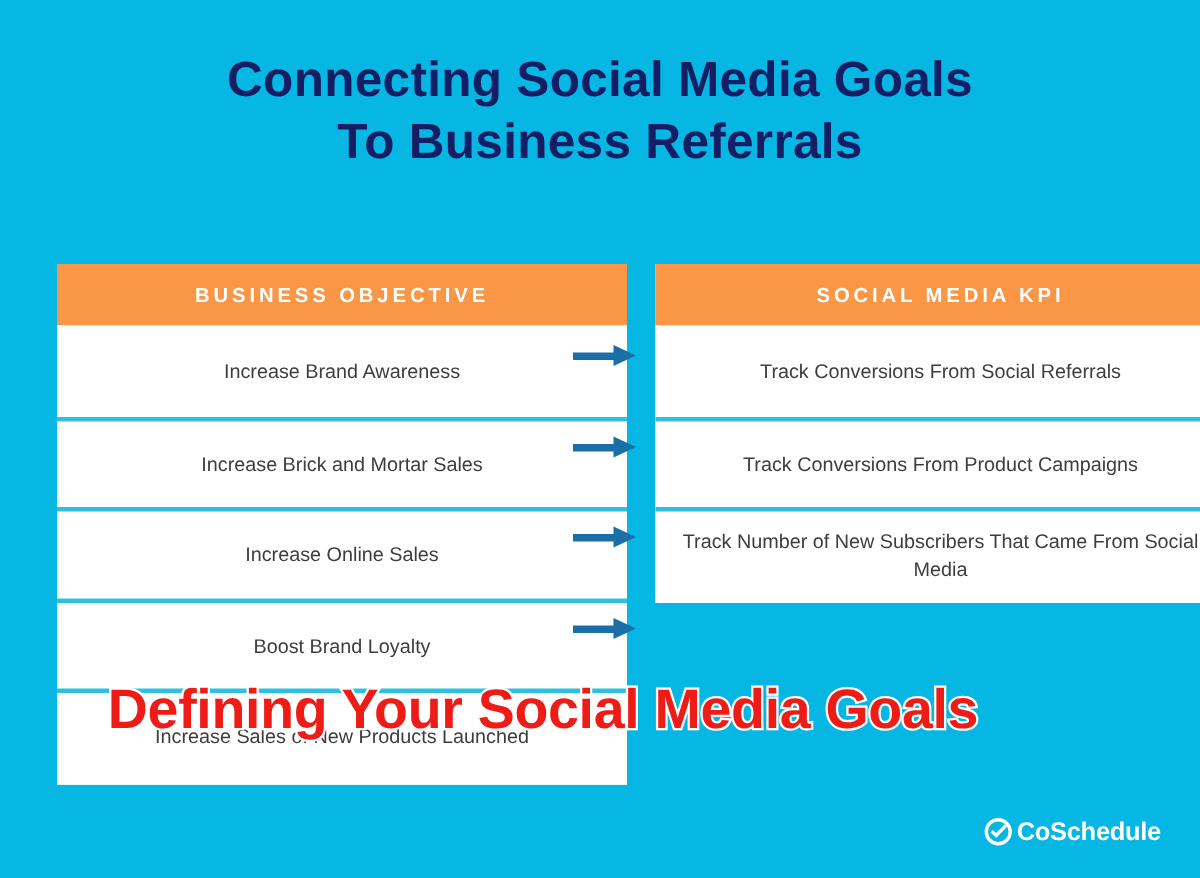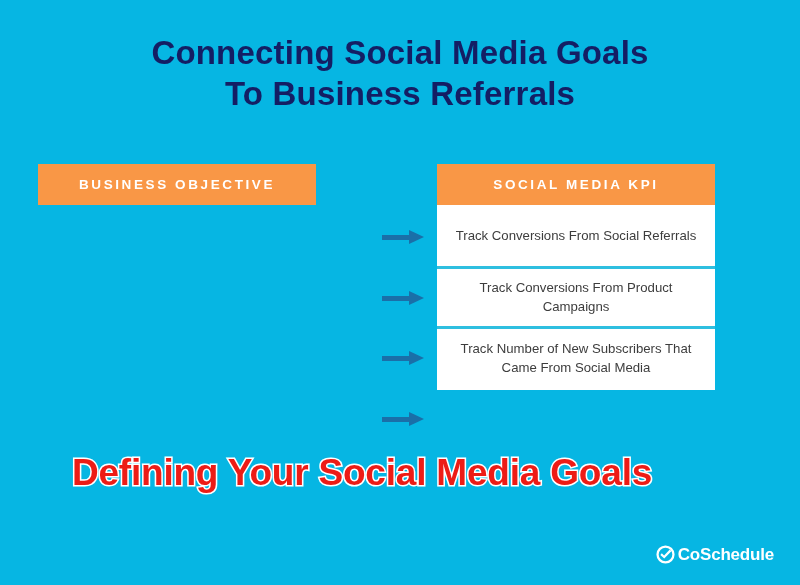--- a/index.html
+++ b/index.html
@@ -33,22 +33,22 @@
   
   .board {
     position: absolute;
     top: 164px;
     left: 0;
     width: 800px;
     height: 352px;
   }
   .table {
     position: absolute;
-    top: 0;
-    width: 278px;
+    top: 12px;
+    width: 380px;
     background: #ffffff;
     box-sizing: border-box;
   }
   .table.left  { left: 38px; }
   .table.right { left: 437px; }
 
   .col-header {
     background: #f99746;
     color: #ffffff;
     text-align: center;
@@ -158,20 +158,27 @@
 
 <div class="title">
   <span class="line">Connecting Social Media Goals</span>
   <span class="line">To Business Referrals</span>
 </div>
 
 <div class="board">
 
   <div class="table left">
     <div class="col-header">BUSINESS OBJECTIVE</div>
+    <div class="rows">
+      <div class="row">Increase Brand Awareness</div>
+      <div class="row">Increase Brick and Mortar Sales</div>
+      <div class="row">Increase Online Sales</div>
+      <div class="row">Boost Brand Loyalty</div>
+      <div class="row">Increase Sales of New Products Launched</div>
+    </div>
   </div>
 
   <div class="table right">
     <div class="col-header">SOCIAL MEDIA KPI</div>
     <div class="rows">
       <div class="row">Track Conversions From Social Referrals</div>
       <div class="row">Track Conversions From Product Campaigns</div>
       <div class="row">Track Number of New Subscribers That Came From Social Media</div>
     </div>
   </div>

